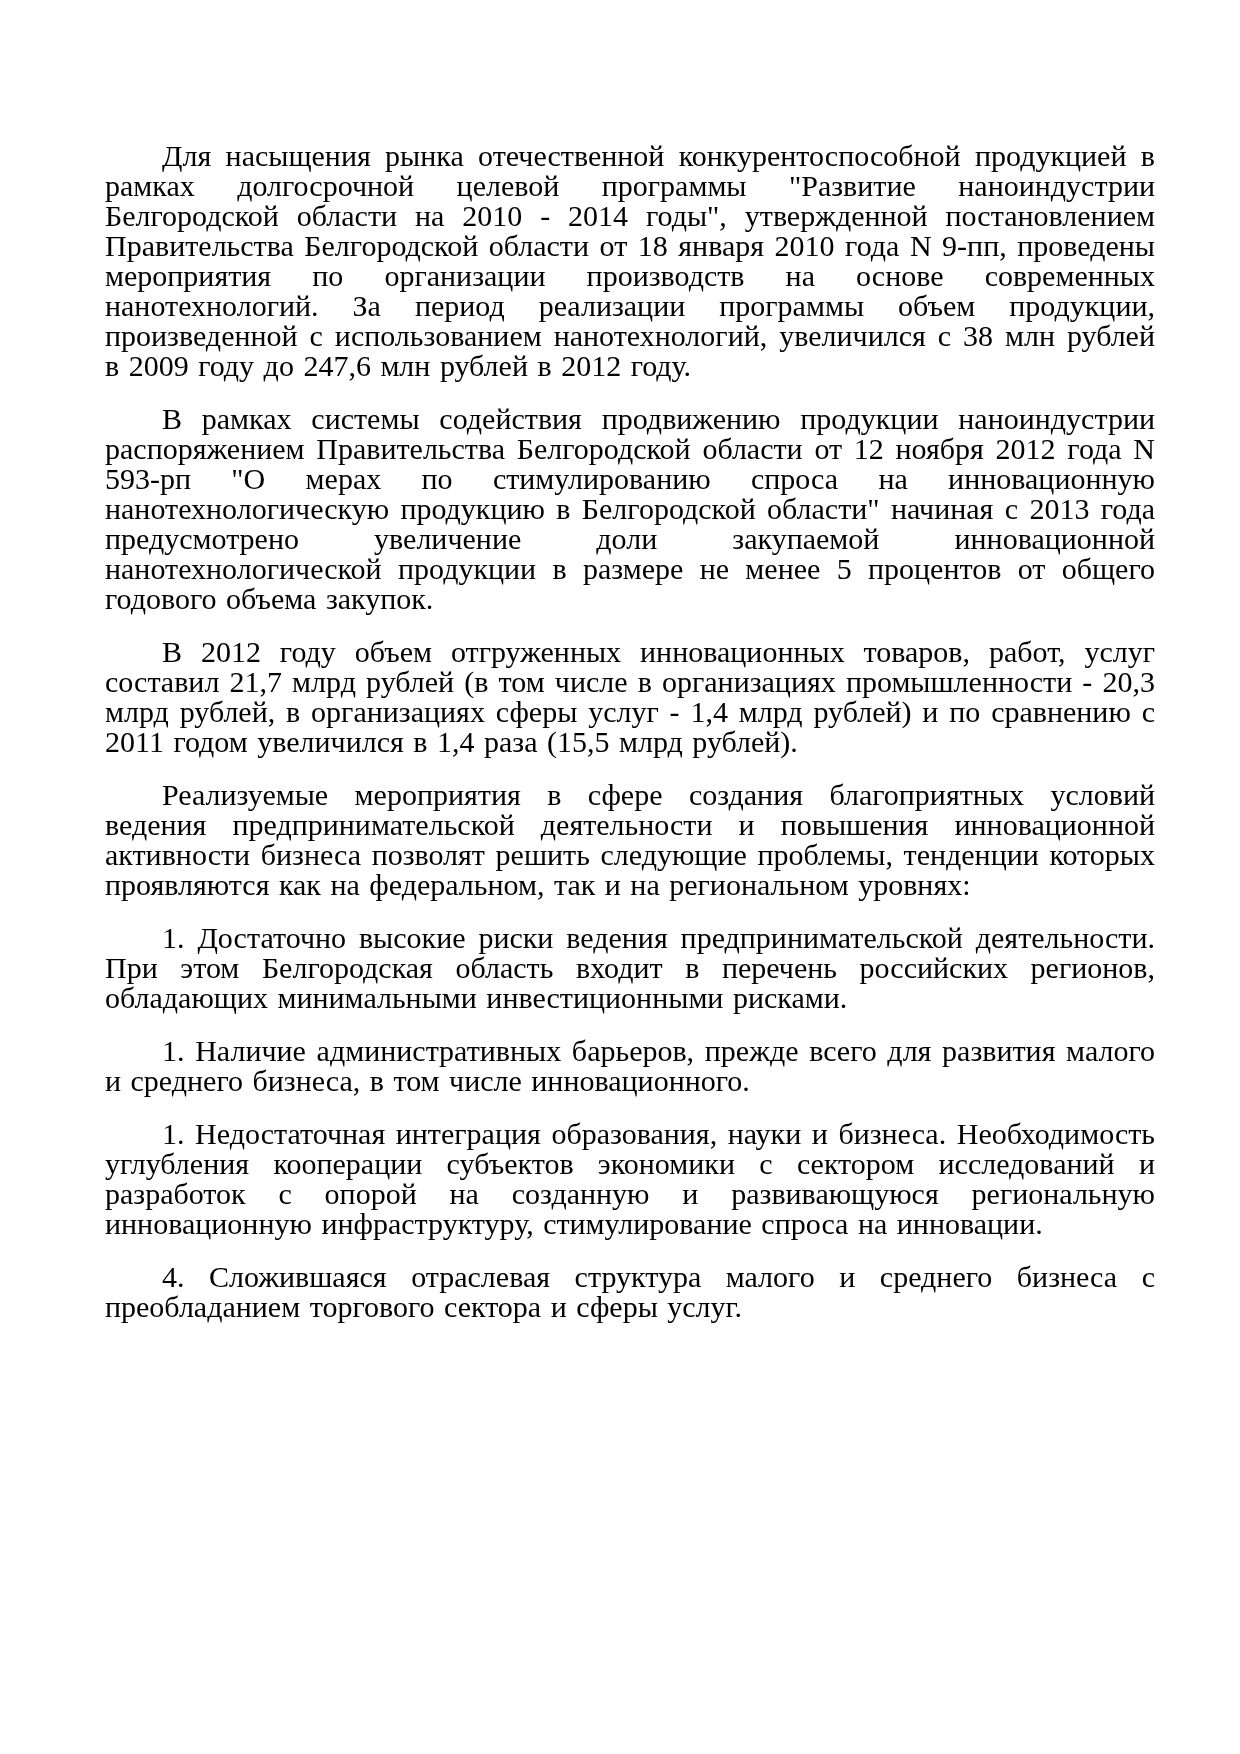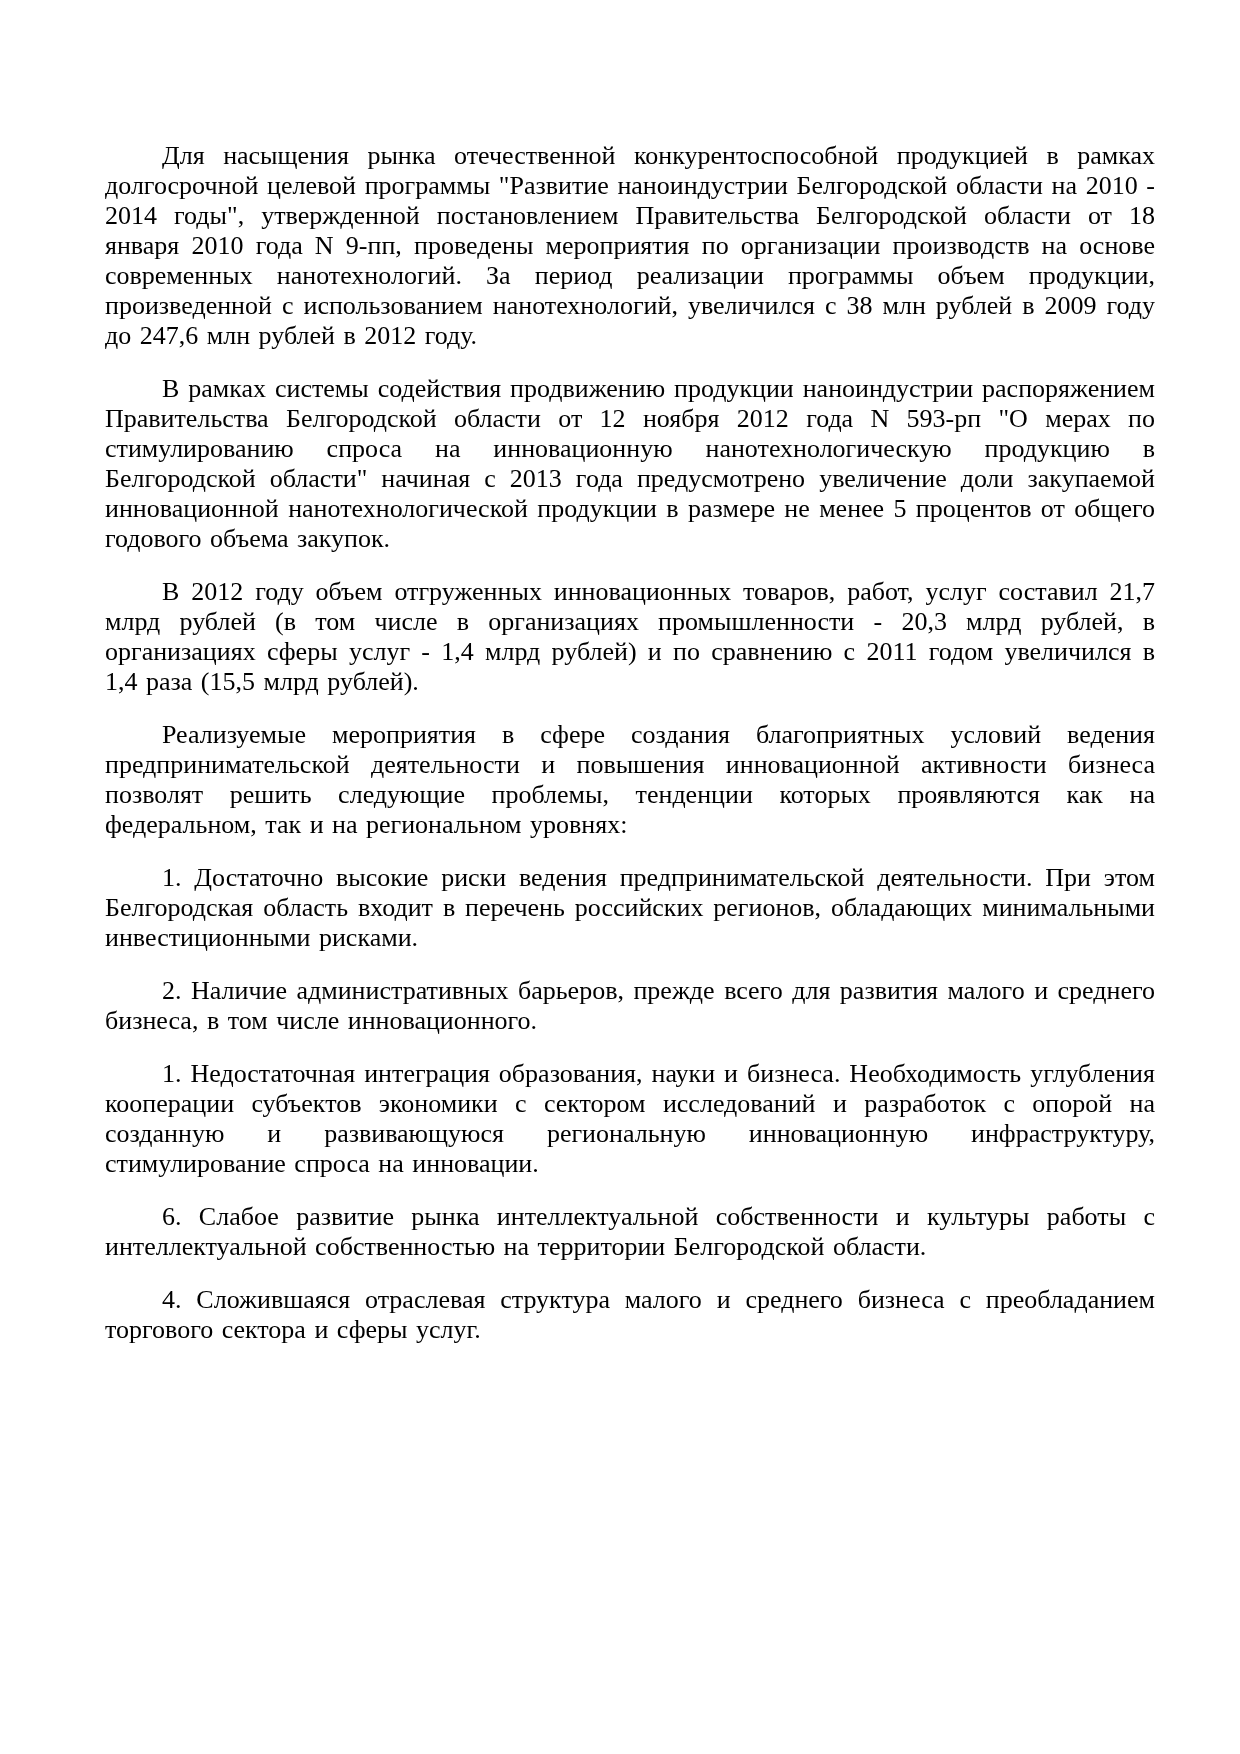--- a/index.html
+++ b/index.html
@@ -8,38 +8,37 @@
     background: #ffffff;
   }
   .page {
     position: relative;
     width: 1240px;
     height: 1754px;
     box-sizing: border-box;
     background: #ffffff;
     padding: 141px 85px 40px 105px;
     font-family: "Liberation Serif", "DejaVu Serif", serif;
-    font-size: 26px;
+    font-size: 30px;
     line-height: 30px;
     color: #000000;
     overflow: hidden;
   }
   .page p {
     margin: 0 0 23px 0;
     text-indent: 57px;
     text-align: justify;
     word-spacing: 2px;
   }
 </style>
 </head>
 <body>
 
 <div class="page">
   <p>Для насыщения рынка отечественной конкурентоспособной продукцией в рамках долгосрочной целевой программы "Развитие наноиндустрии Белгородской области на 2010 - 2014 годы", утвержденной постановлением Правительства Белгородской области от 18 января 2010 года N 9-пп, проведены мероприятия по организации производств на основе современных нанотехнологий. За период реализации программы объем продукции, произведенной с использованием нанотехнологий, увеличился с 38 млн рублей в 2009 году до 247,6 млн рублей в 2012 году.</p>
   <p>В рамках системы содействия продвижению продукции наноиндустрии распоряжением Правительства Белгородской области от 12 ноября 2012 года N 593-рп "О мерах по стимулированию спроса на инновационную нанотехнологическую продукцию в Белгородской области" начиная с 2013 года предусмотрено увеличение доли закупаемой инновационной нанотехнологической продукции в размере не менее 5 процентов от общего годового объема закупок.</p>
   <p>В 2012 году объем отгруженных инновационных товаров, работ, услуг составил 21,7 млрд рублей (в том числе в организациях промышленности - 20,3 млрд рублей, в организациях сферы услуг - 1,4 млрд рублей) и по сравнению с 2011 годом увеличился в 1,4 раза (15,5 млрд рублей).</p>
   <p>Реализуемые мероприятия в сфере создания благоприятных условий ведения предпринимательской деятельности и повышения инновационной активности бизнеса позволят решить следующие проблемы, тенденции которых проявляются как на федеральном, так и на региональном уровнях:</p>
   <p>1. Достаточно высокие риски ведения предпринимательской деятельности. При этом Белгородская область входит в перечень российских регионов, обладающих минимальными инвестиционными рисками.</p>
-  <p>2. Наличие административных барьеров, прежде всего для развития малого и среднего бизнеса, в том числе инновационного.</p>
+  <p>1. Наличие административных барьеров, прежде всего для развития малого и среднего бизнеса, в том числе инновационного.</p>
   <p>1. Недостаточная интеграция образования, науки и бизнеса. Необходимость углубления кооперации субъектов экономики с сектором исследований и разработок с опорой на созданную и развивающуюся региональную инновационную инфраструктуру, стимулирование спроса на инновации.</p>
-  <p>6. Слабое развитие рынка интеллектуальной собственности и культуры работы с интеллектуальной собственностью на территории Белгородской области.</p>
   <p>4. Сложившаяся отраслевая структура малого и среднего бизнеса с преобладанием торгового сектора и сферы услуг.</p>
 </div>
 
 </body></html>

